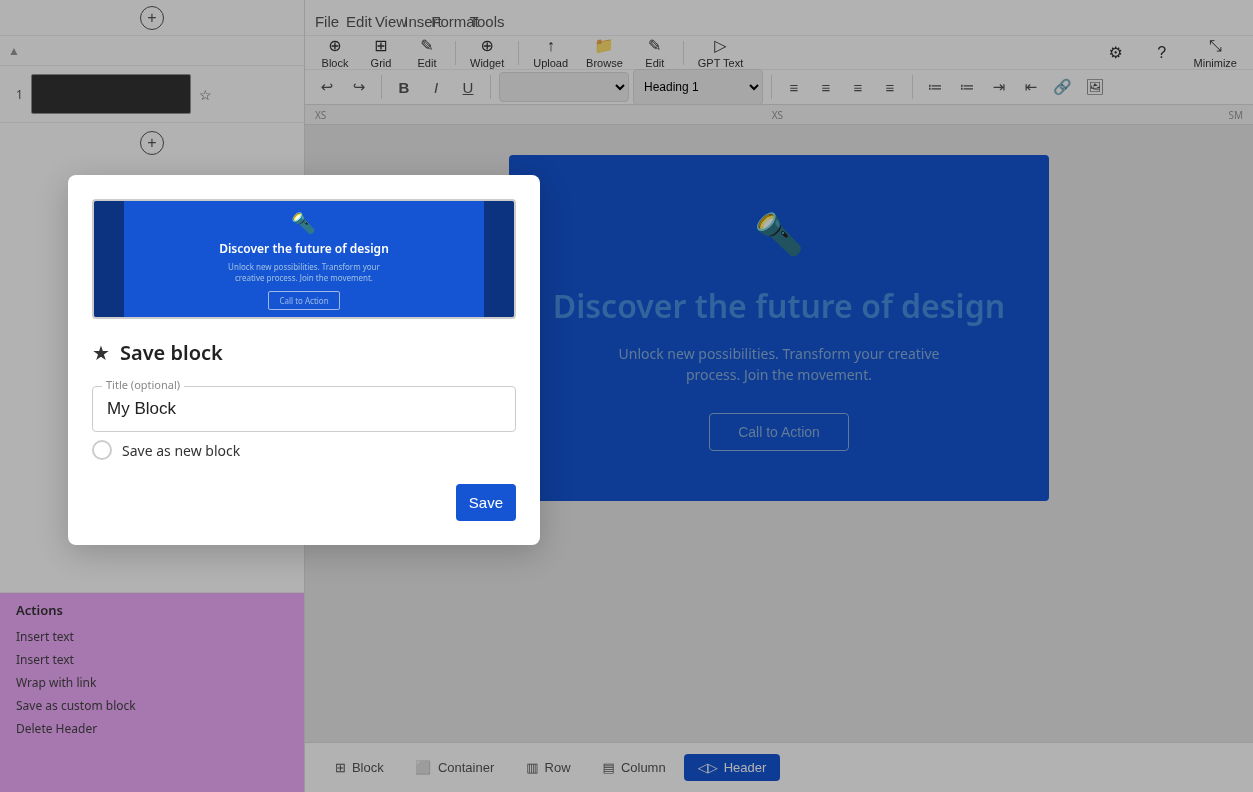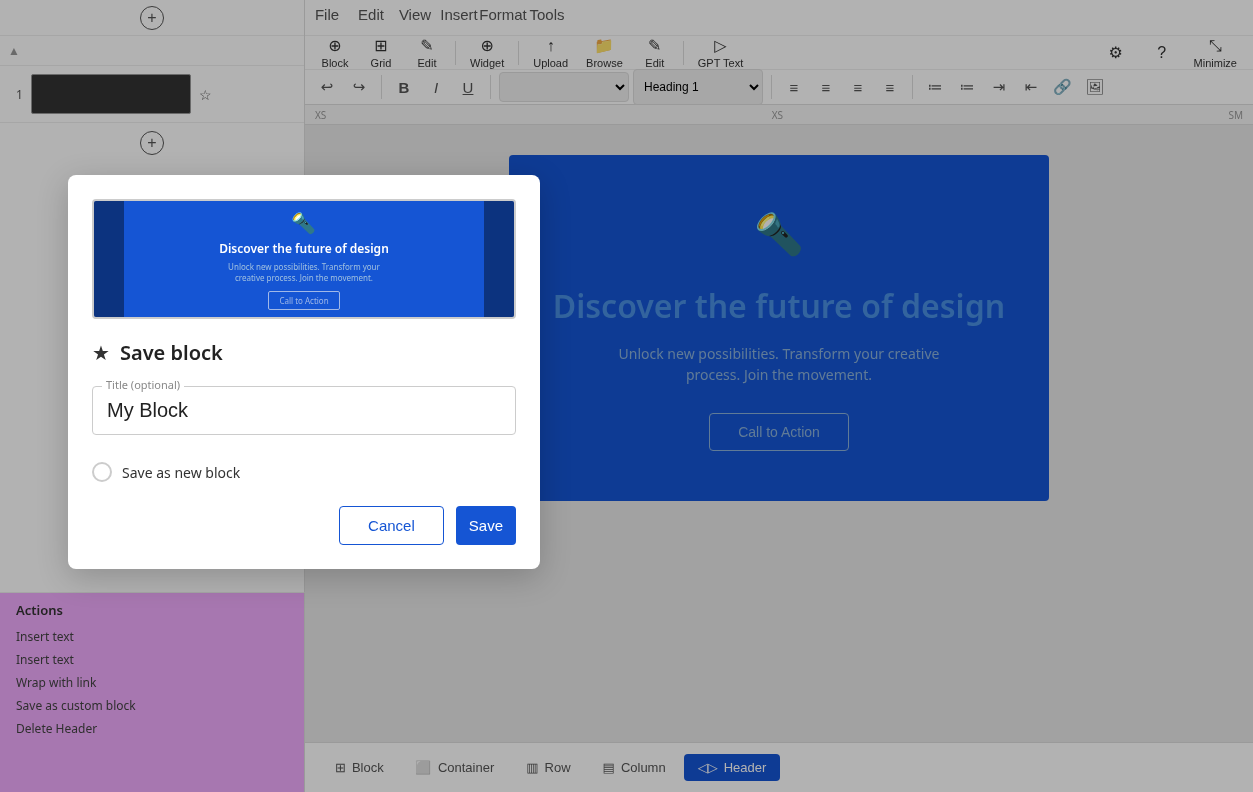--- a/index.html
+++ b/index.html
@@ -4,21 +4,21 @@
   <style>
     * { box-sizing: border-box; margin: 0; padding: 0; }
     body { font-family: system-ui, -apple-system, sans-serif; background: #f0f0f0; width: 1253px; height: 792px; overflow: hidden; position: relative; }
 
     
     .top-toolbar {
       position: absolute; top: 0; left: 305px; right: 0; height: 105px;
       background: #fff; border-bottom: 1px solid #ddd; z-index: 10;
     }
     .toolbar-row1 {
-      display: flex; align-items: flex-start; gap: 16px; padding: 0 8px; height: 36px;
+      display: flex; align-items: flex-end; gap: 4px; padding: 0 8px; height: 36px;
       border-bottom: 1px solid #eee;
     }
     .toolbar-row2 {
       display: flex; align-items: center; gap: 2px; padding: 0 8px; height: 34px;
       border-bottom: 1px solid #eee;
     }
     .toolbar-row3 {
       display: flex; align-items: center; gap: 4px; padding: 0 8px; height: 34px;
     }
     .toolbar-btn {
@@ -134,28 +134,28 @@
       border: 1px solid #a0b8e8; color: #a0b8e8; font-size: 8px; padding: 3px 10px;
       border-radius: 2px; background: transparent; margin-top: 4px;
     }
     .preview-dark-sides {
       position: absolute; top: 0; bottom: 0; width: 30px; background: rgba(0,0,0,0.4);
     }
     .preview-dark-left { left: 0; }
     .preview-dark-right { right: 0; }
 
     
-    .field-group { margin-bottom: 27px; position: relative; }
+    .field-group { margin-bottom: 8px; position: relative; }
     .field-label {
       position: absolute; top: -9px; left: 10px; background: #fff;
       padding: 0 4px; font-size: 11px; color: #888; z-index: 1;
     }
     .field-input {
       width: 100%; border: 1px solid #ccc; border-radius: 4px; padding: 12px 14px;
-      font-size: 20px; color: #222; outline: none;
+      font-size: 17px; color: #222; outline: none;
     }
     .field-select-wrap { position: relative; }
     .field-select {
       width: 100%; border: 1px solid #ccc; border-radius: 4px; padding: 12px 14px;
       font-size: 15px; color: #222; appearance: none; outline: none; cursor: pointer; background: #fff;
     }
     .field-select-arrow {
       position: absolute; right: 14px; top: 50%; transform: translateY(-50%); font-size: 12px; color: #666; pointer-events: none;
     }
     .category-badge {
@@ -378,17 +378,16 @@
 
 
     <div class="radio-group">
       <label class="radio-item">
         <div class="radio-circle"></div>
         <span class="radio-label">Save as new block</span>
       </label>
     </div>
 
     <div class="modal-footer">
-      <button class="btn-cancel">Cancel</button>
       <button class="btn-save">Save</button>
     </div>
   </div>
 </div>
 
 </body></html>

